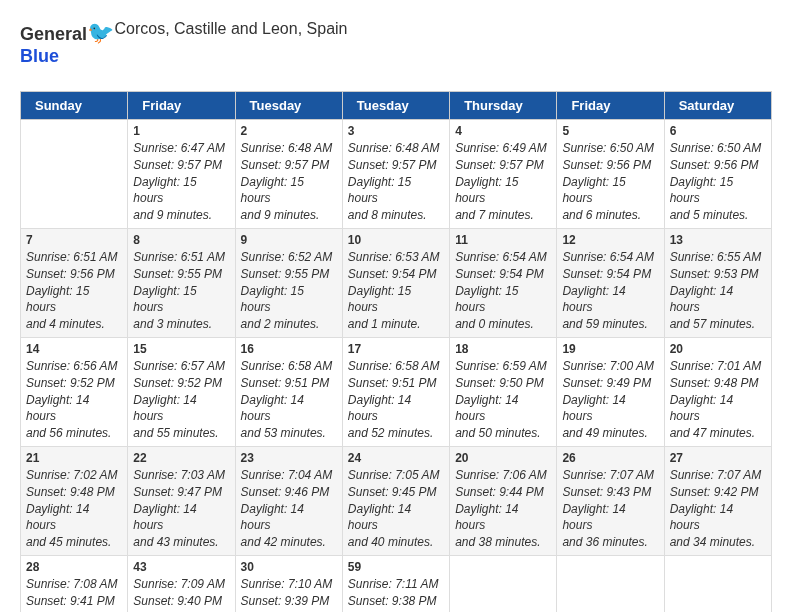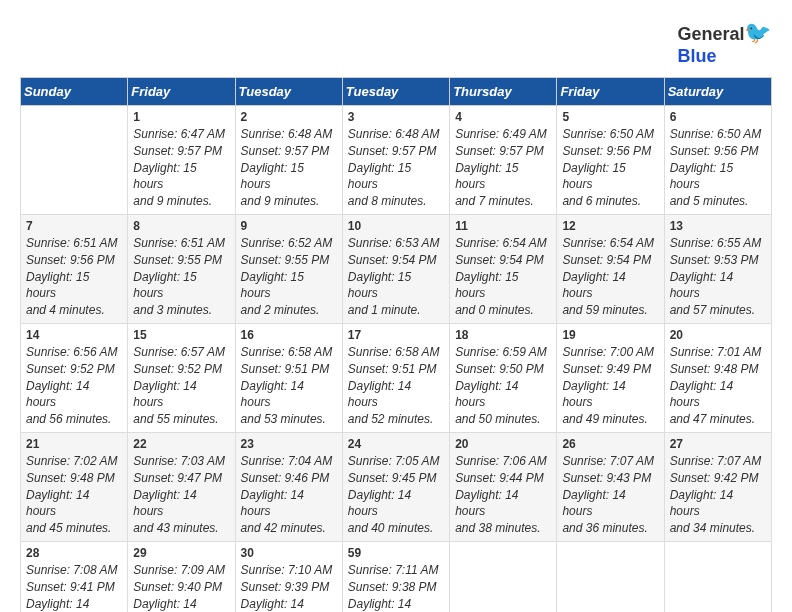--- a/index.html
+++ b/index.html
@@ -5,23 +5,23 @@
     * { margin: 0; padding: 0; box-sizing: border-box; }
     body {
       font-family: Arial, sans-serif;
       background: #fff;
       width: 792px;
       min-height: 612px;
       padding: 20px;
     }
     .header {
       display: flex;
-      justify-content: flex-end;
+      justify-content: flex-start;
       align-items: flex-start;
-      margin-bottom: 10px;
+      margin-bottom: 24px;
     }
     .logo {
       display: flex;
       align-items: center;
       gap: 4px;
     }
     .logo-text-general {
       font-size: 18px;
       font-weight: bold;
       color: #333;
@@ -50,24 +50,23 @@
     table {
       width: 100%;
       border-collapse: collapse;
       table-layout: fixed;
     }
     thead tr th {
       background-color: #1a56a0;
       color: #fff;
       font-size: 13px;
       font-weight: bold;
-      padding: 6px 3px;
+      padding: 6px 14px;
       text-align: left;
       border: 1px solid #ccc;
-      font-style: italic;
     }
     tbody tr td {
       vertical-align: top;
       padding: 4px 5px;
       font-size: 10.5px;
       color: #333;
       border: 1px solid #ddd;
       min-height: 80px;
       height: 90px;
     }
@@ -94,20 +93,21 @@
 <body>
 
 <div class="header">
   <div class="logo">
     <div>
       <span class="logo-text-general">General</span><span class="logo-bird">🐦</span><br>
       <span class="logo-text-blue">Blue</span>
     </div>
   </div>
   <div class="title-block">
+    <div class="location">Corcos, Castille and Leon, Spain</div>
   </div>
 </div>
 
 <table>
   <thead>
     <tr>
     <th>Sunday</th>
         <th>Friday</th>
         <th>Tuesday</th>
         <th>Tuesday</th>
@@ -233,21 +233,21 @@
           <span class="day-number">27</span>
           <div class="day-info">Sunrise: 7:07 AM<br>Sunset: 9:42 PM<br>Daylight: 14 hours<br>and 34 minutes.</div>
         </td>
       </tr>
       <tr>
         <td>
           <span class="day-number">28</span>
           <div class="day-info">Sunrise: 7:08 AM<br>Sunset: 9:41 PM<br>Daylight: 14 hours<br>and 32 minutes.</div>
         </td>
         <td>
-          <span class="day-number">29</span>
+          <span class="day-number">43</span>
           <div class="day-info">Sunrise: 7:09 AM<br>Sunset: 9:40 PM<br>Daylight: 14 hours<br>and 30 minutes.</div>
         </td>
         <td>
           <span class="day-number">30</span>
           <div class="day-info">Sunrise: 7:10 AM<br>Sunset: 9:39 PM<br>Daylight: 14 hours<br>and 28 minutes.</div>
         </td>
         <td>
           <span class="day-number">59</span>
           <div class="day-info">Sunrise: 7:11 AM<br>Sunset: 9:38 PM<br>Daylight: 14 hours<br>and 26 minutes.</div>
         </td>

